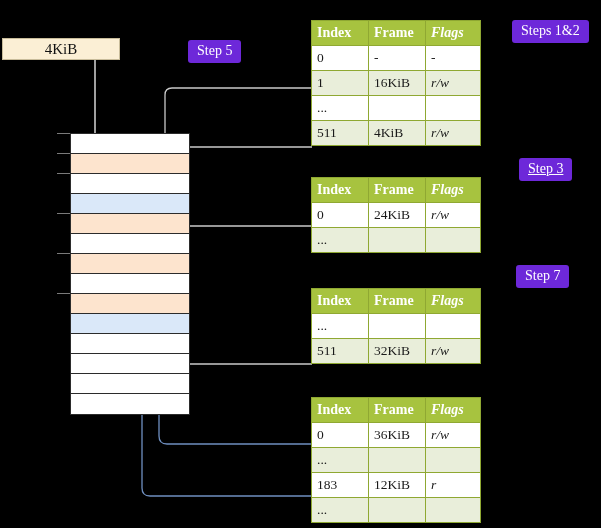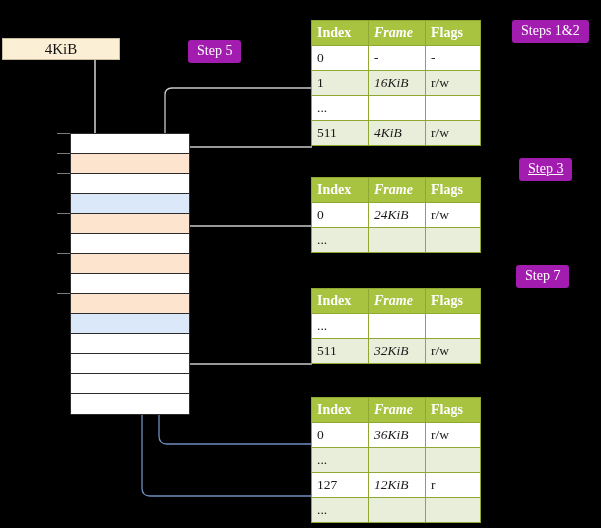--- a/index.html
+++ b/index.html
@@ -8,21 +8,21 @@
     background: #000000;
     width: 601px; height: 528px;
     overflow: hidden;
     font-family: "Liberation Serif", "DejaVu Serif", serif;
   }
   #stage { position: relative; width: 601px; height: 528px; background:#000; }
 
   
   .badge {
     position: absolute;
-    background: #a21caf;
+    background: #6d28d9;
     color: #ffffff;
     font-family: "Liberation Serif", "DejaVu Serif", serif;
     font-size: 14px;
     line-height: 18px;
     padding: 2px 9px 3px 9px;
     border-radius: 3px;
     white-space: nowrap;
     text-align: center;
   }
 
@@ -60,22 +60,22 @@
     background: #A7C33F;
     color: #ffffff;
     font-weight: bold;
     font-size: 14px;
     border-color: #8FA832;
   }
   table.ptab tr.alt td { background: #E9EEDA; }
   table.ptab tr.plain td { background: #ffffff; }
   table.ptab td.hl { background: #FAF7A0; }
   .c-index { width: 57px; }
-  .c-frame { width: 57px; font-style: italic; }
-  .c-flags { width: 55px; }
+  .c-frame { width: 57px; }
+  .c-flags { width: 55px; font-style: italic; }
 
   
   #memcol {
     position: absolute;
     left: 70px; top: 133px;
     width: 120px; height: 282px;
     background: #ffffff;
     border: 1px solid #2b2b2b;
   }
   .memrow {
@@ -269,21 +269,21 @@
           <td class="c-index">0</td>
           <td class="c-frame">36KiB</td>
           <td class="c-flags">r/w</td>
         </tr>
         <tr class="alt">
           <td class="c-index">...</td>
           <td class="c-frame"></td>
           <td class="c-flags"></td>
         </tr>
         <tr class="plain">
-          <td class="c-index">127</td>
+          <td class="c-index">183</td>
           <td class="c-frame">12KiB</td>
           <td class="c-flags">r</td>
         </tr>
         <tr class="alt">
           <td class="c-index">...</td>
           <td class="c-frame"></td>
           <td class="c-flags"></td>
         </tr>
       </tbody>
   </table>

